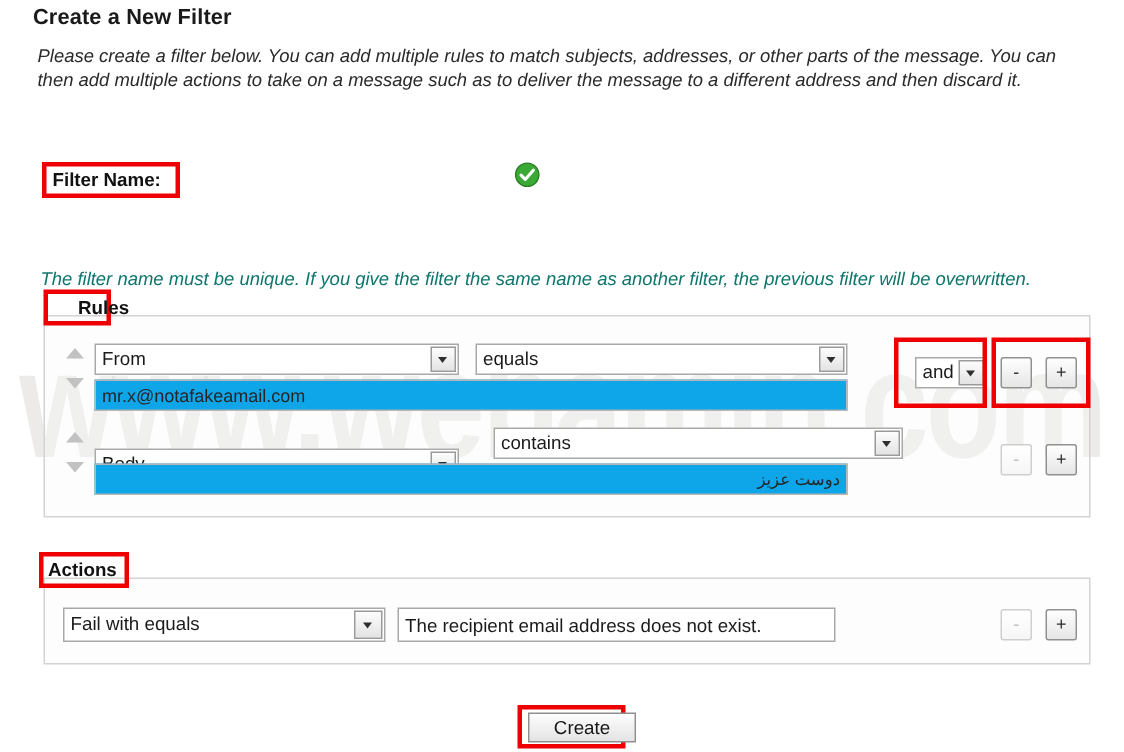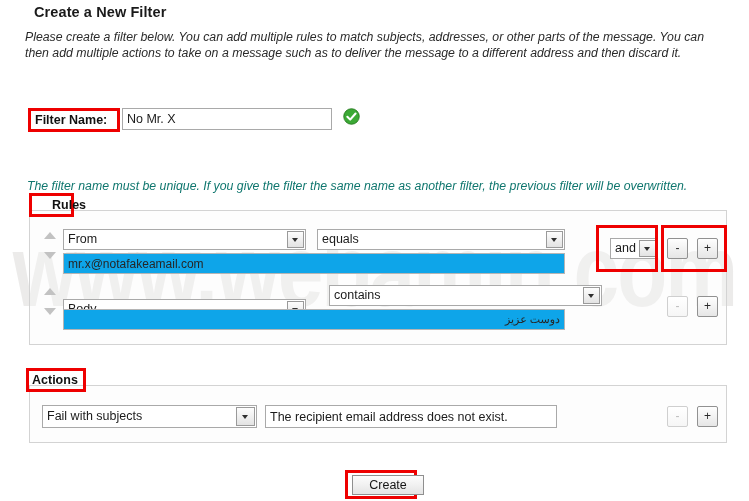--- a/index.html
+++ b/index.html
@@ -47,21 +47,20 @@
 
   
   .page-title {
     position: absolute;
     left: 22px;
     top: 4px;
     font-size: 14.5px;
     font-weight: bold;
     color: #1a1a1a;
     letter-spacing: 0.1px;
-    margin-left: 12px;
   }
 
   .intro {
     position: absolute;
     left: 25px;
     top: 29px;
     width: 706px;
     font-style: italic;
     font-size: 12.3px;
     line-height: 16px;
@@ -344,21 +343,20 @@
 
 <div id="watermark">www.webamin.com</div>
 
 <div id="page">
 
   <div class="page-title">Create a New Filter</div>
   <div class="intro">Please create a filter below. You can add multiple rules to match subjects, addresses, or other parts of the message. You can then add multiple actions to take on a message such as to deliver the message to a different address and then discard it.</div>
 
   <div class="redbox" id="filtername-redbox"></div>
   <div class="filtername-label">Filter Name:</div>
-  <input class="text-input" id="filtername-input" type="text" value="No Mr. X" style="">
   <svg class="check-icon" viewBox="0 0 18 18">
     <circle cx="9" cy="9" r="8.2" fill="#3ba935" stroke="#2c7d24" stroke-width="1"></circle>
     <path d="M4.6 9.3 L7.6 12.3 L13.3 5.8" fill="none" stroke="#ffffff" stroke-width="2.2" stroke-linecap="round" stroke-linejoin="round"></path>
   </svg>
   <div class="note">The filter name must be unique. If you give the filter the same name as another filter, the previous filter will be overwritten.</div>
 
   <div class="panel" id="rules-panel"></div>
   <div class="redbox" id="rules-redbox"></div>
   <div class="section-heading" id="rules-heading">Rules</div>
 
@@ -403,21 +401,21 @@
   <input class="value-input rtl" type="text" style="left: 63px; top: 309px; width: 502px;" value="دوست عزیز">
 
   <div class="sq-btn faint" style="left:667px; top:296px;">-</div>
   <div class="sq-btn" style="left:697px; top:296px;">+</div>
 
   <div class="panel" id="actions-panel"></div>
   <div class="redbox" id="actions-redbox"></div>
   <div class="section-heading" id="actions-heading">Actions</div>
 
   <div class="select-box" id="action-select">
-    <span>Fail with subjects</span>
+    <span>Fail with equals</span>
     <span class="arrow-btn"></span>
   </div>
   <input class="text-input" id="action-message" type="text" value="The recipient email address does not exist." style="">
 
   <div class="sq-btn faint" style="left:667px; top:406px;">-</div>
   <div class="sq-btn" style="left:697px; top:406px;">+</div>
 
   <div class="redbox" id="create-redbox"></div>
   <div id="create-button">Create</div>
 

